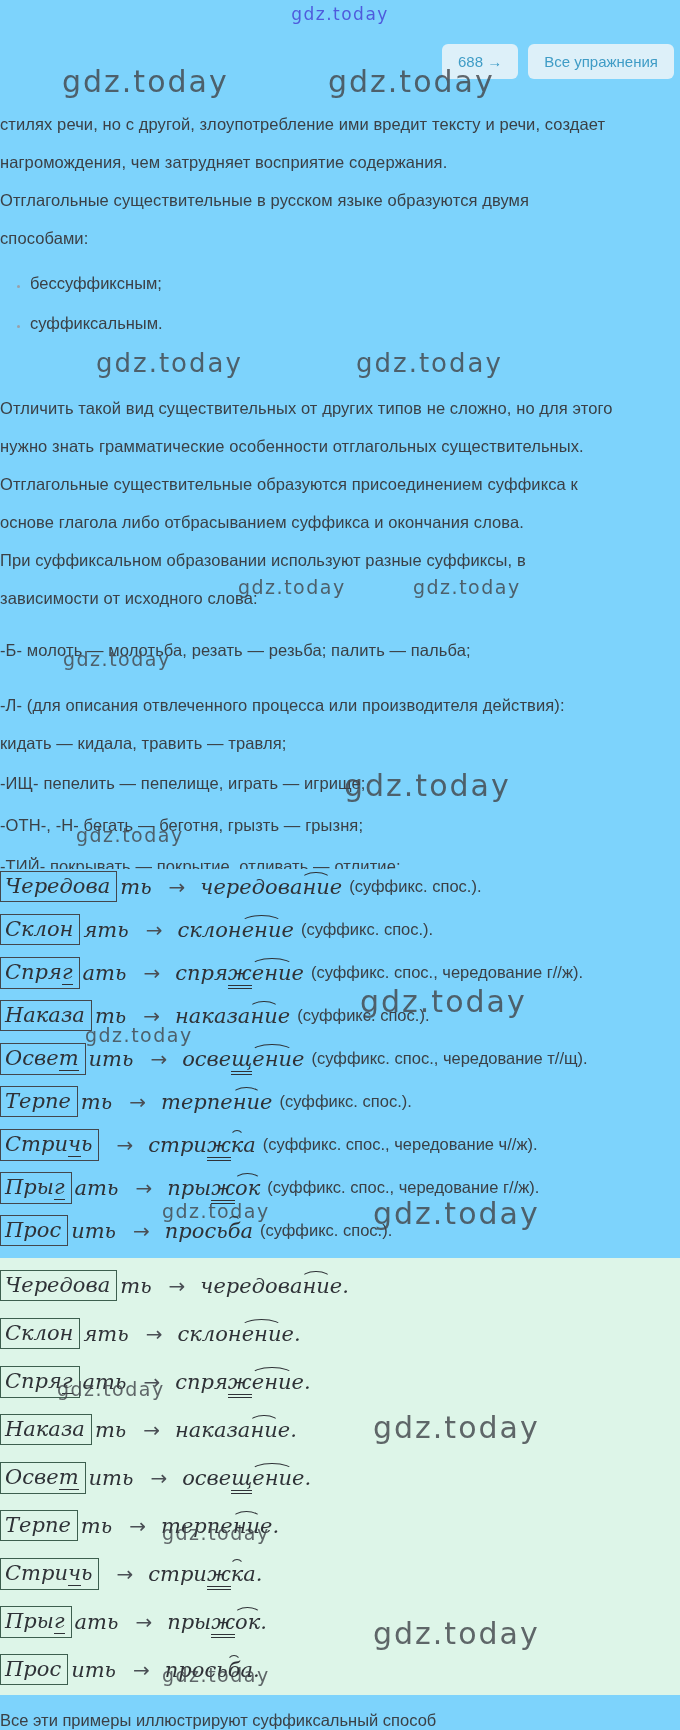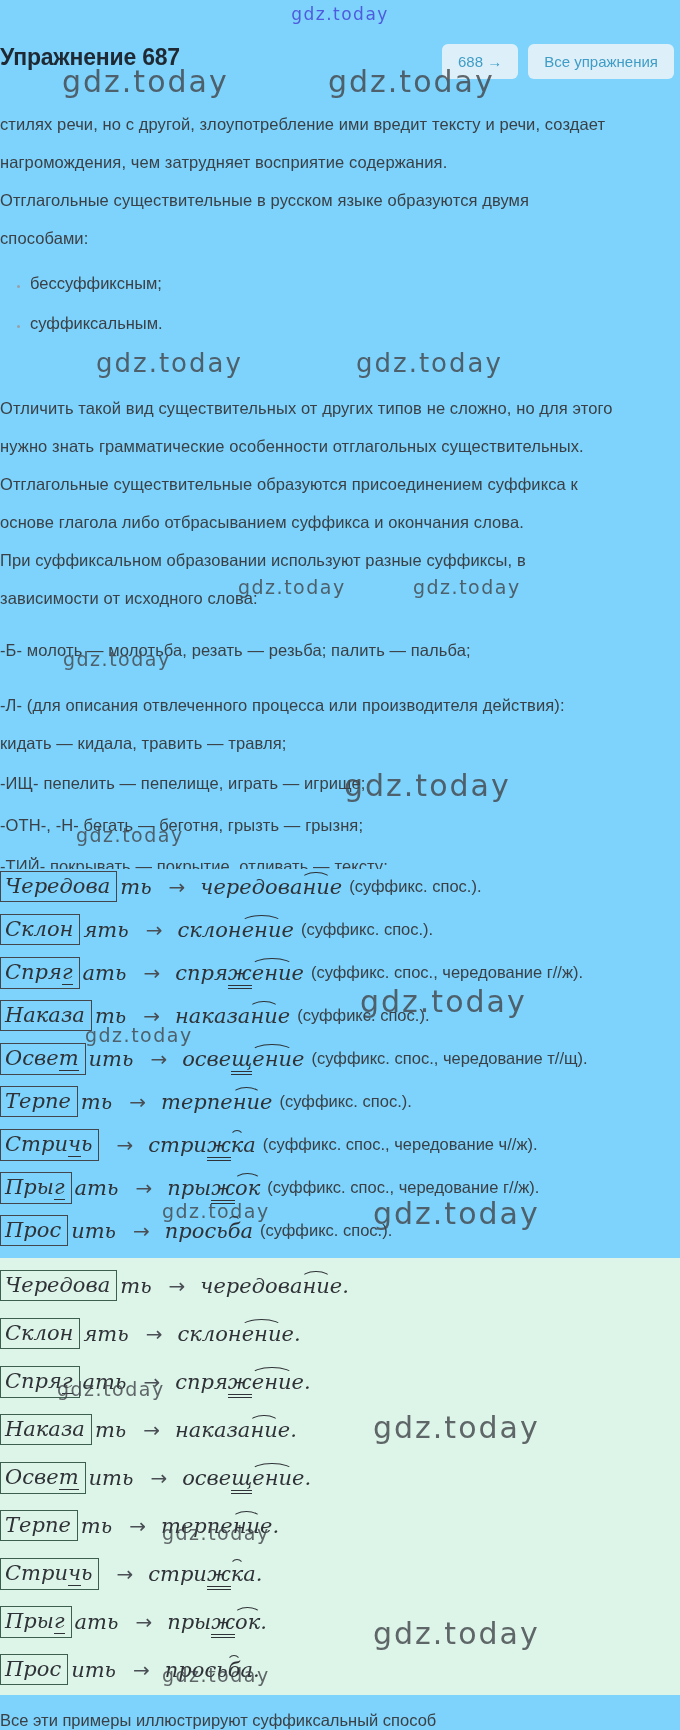--- a/index.html
+++ b/index.html
@@ -88,21 +88,20 @@
   <div class="wm sz-s" style="top:1024px; left:85px;">gdz.today</div>
   <div class="wm sz-s" style="top:1200px; left:162px;">gdz.today</div>
   <div class="wm sz-l" style="top:1196px; left:373px;">gdz.today</div>
   <div class="wm sz-s" style="top:1378px; left:57px;">gdz.today</div>
   <div class="wm sz-l" style="top:1410px; left:373px;">gdz.today</div>
   <div class="wm sz-s" style="top:1522px; left:162px;">gdz.today</div>
   <div class="wm sz-l" style="top:1616px; left:373px;">gdz.today</div>
   <div class="wm sz-s" style="top:1664px; left:162px;">gdz.today</div>
 
   <div class="header">
-    <div class="title">Упражнение 687</div>
     <div class="buttons">
       <button class="btn">688 →</button>
       <button class="btn">Все упражнения</button>
     </div>
   </div>
 
   <div class="content">
     <div>
         <p class="para">стилях речи, но с другой, злоупотребление ими вредит тексту и речи, создает</p>
         <p class="para">нагромождения, чем затрудняет восприятие содержания.</p>
@@ -118,21 +117,21 @@
         <p class="para">нужно знать грамматические особенности отглагольных существительных.</p>
         <p class="para">Отглагольные существительные образуются присоединением суффикса к</p>
         <p class="para">основе глагола либо отбрасыванием суффикса и окончания слова.</p>
         <p class="para">При суффиксальном образовании используют разные суффиксы, в</p>
         <p class="para">зависимости от исходного слова:</p>
         <p class="para mt14">-Б- молоть — молотьба, резать — резьба; палить — пальба;</p>
         <p class="para mt17">-Л- (для описания отвлеченного процесса или производителя действия):</p>
         <p class="para">кидать — кидала, травить — травля;</p>
         <p class="para mt2">-ИЩ- пепелить — пепелище, играть — игрище;</p>
         <p class="para mt4">-ОТН-, -Н- бегать — беготня, грызть — грызня;</p>
-        <p class="para mt5 clipped">-ТИЙ- покрывать — покрытие, отливать — тексту;</p>
+        <p class="para mt5 clipped">-ТИЙ- покрывать — покрытие, отливать — отлитие;</p>
       </div>
 
     <div class="tlist">
         <div class="trow">
           <span class="stem-box">
             <span>Чередова</span>
           </span>
           <span class="ending">ть</span>
           <span class="arrow">→</span>
           <span class="word"><span>чередова</span><span class="hat">ни</span><span>е</span></span>

